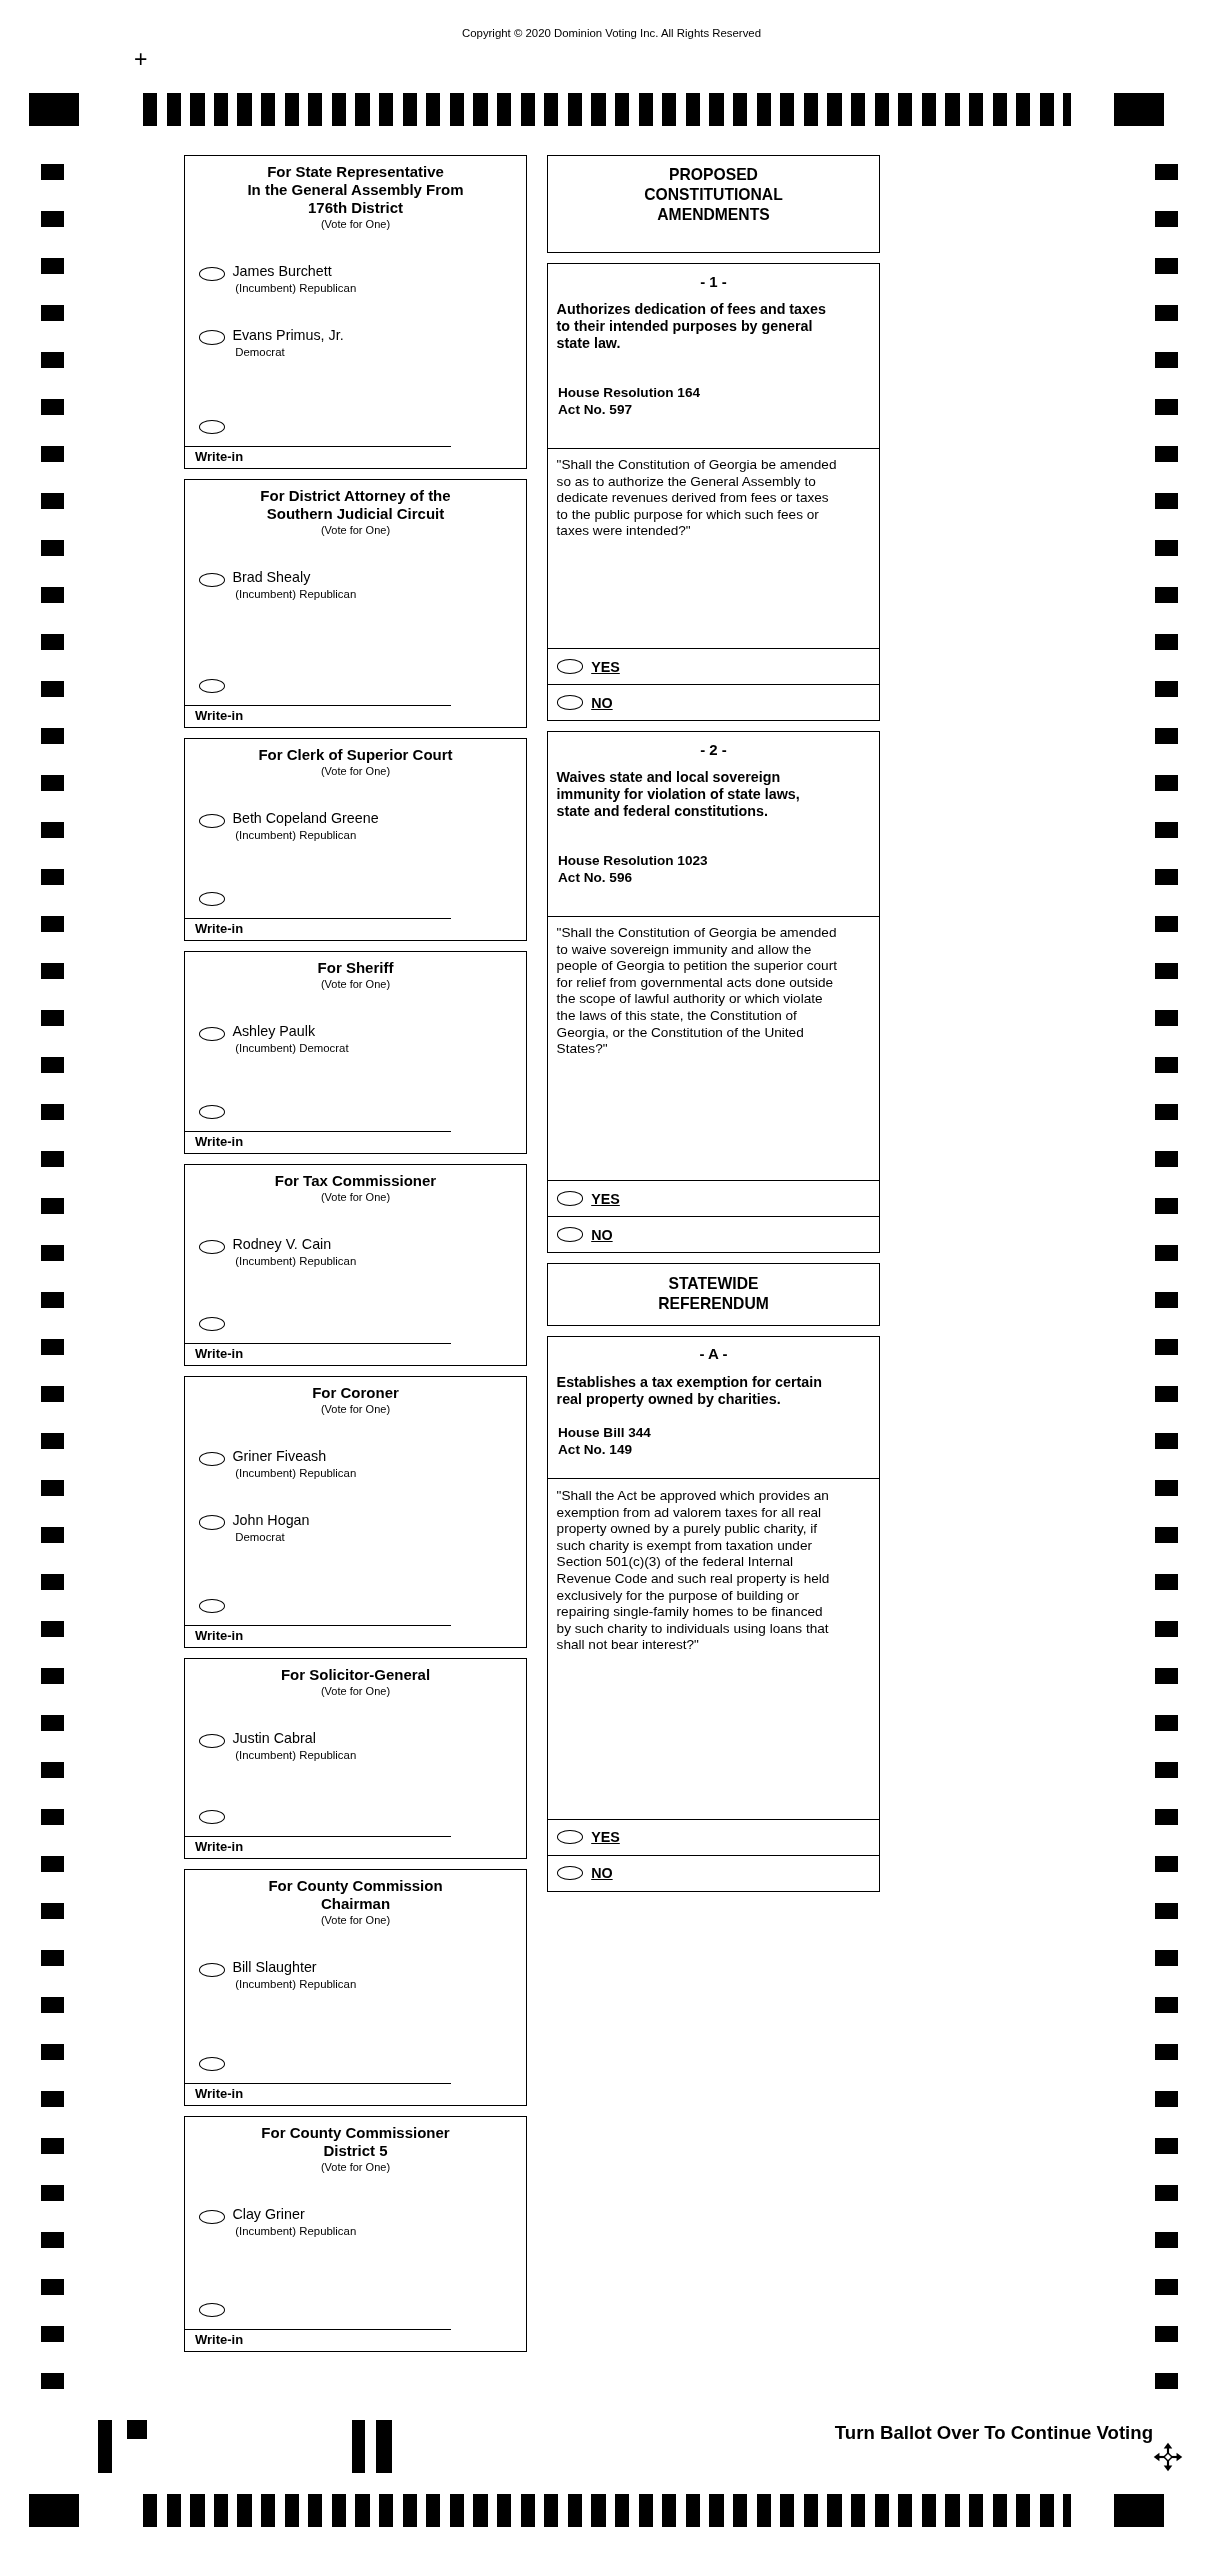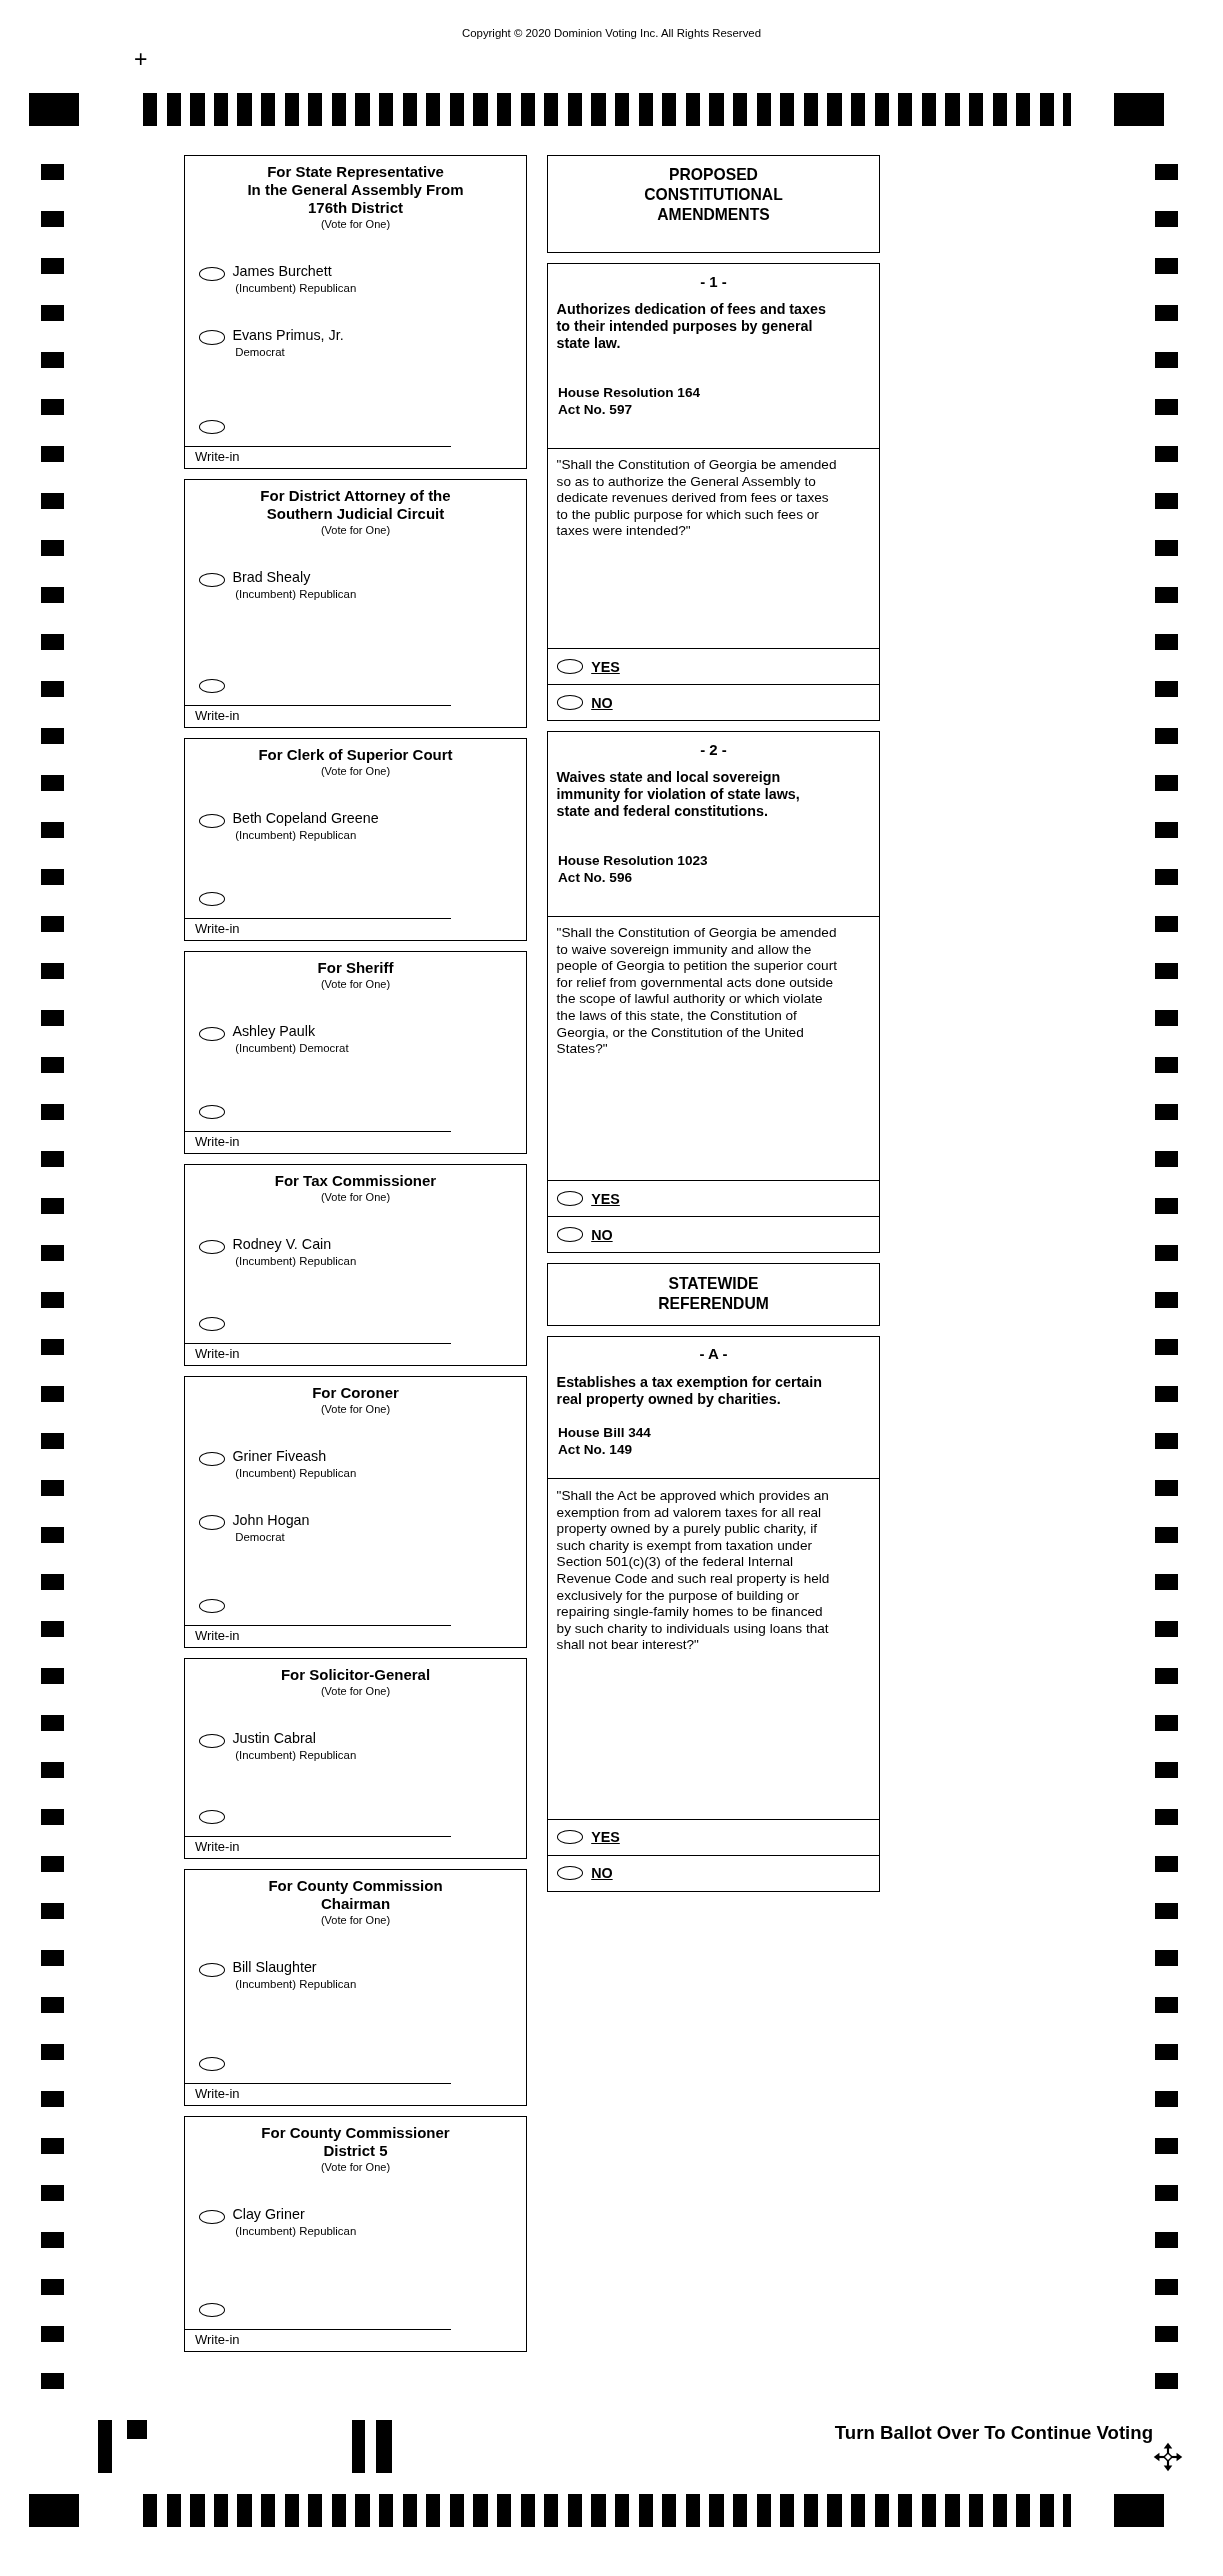--- a/index.html
+++ b/index.html
@@ -35,21 +35,21 @@
   .votefor { font-size:11px; text-align:center; margin-top:1.4px; }
   .option { display:flex; align-items:flex-start; margin:34px 7.1px 0 14.3px; }
   .oval { flex:0 0 26px; width:26px; height:14.3px; border:1.4px solid #000; border-radius:50%; background:#fff; }
   .option .oval { margin-top:2.1px; margin-right:7.1px; }
   .cname { font-weight:normal; font-size:14.3px; line-height:1.1; }
   .cdetail { font-size:11.4px; margin-left:2.9px; margin-top:2.1px; }
   .cdetail b { font-weight:normal; }
   .blank { margin-top:auto; padding-top:14.3px; }
   .wrap-writein { margin-top:11.4px; }
   .wline { width:78%; border-top:1.4px solid #000; }
-  .wlabel { font-weight:normal; font-size:13px; margin:2.1px 0 4.3px 10px; }
+  .wlabel { font-weight:bold; font-size:13px; margin:2.1px 0 4.3px 10px; }
 
   
   .mhead { border:1.4px solid #000; margin-bottom:10px; text-align:center; font-weight:bold;
            font-size:15.7px; line-height:1.3; padding:8.6px 0; white-space:pre-line; }
   .mbox { border:1.4px solid #000; margin-bottom:10px; display:flex; flex-direction:column; background:#fff; }
   .mnum { text-align:center; font-weight:bold; font-size:15px; margin:8.6px 0 11.4px; }
   .msum { font-weight:bold; font-size:14.3px; line-height:1.18; padding:0 49px 0 8.6px; }
   .mrefs { font-size:13.6px; line-height:1.25; padding:0 49px 0 10px; margin-top:33px; white-space:pre-line;font-weight:bold; }
   .msep { border-top:1.4px solid #000; margin-top:29px; }
   .mq { font-size:13.6px; line-height:1.22; padding:8.6px 40px 0 8.6px; }

